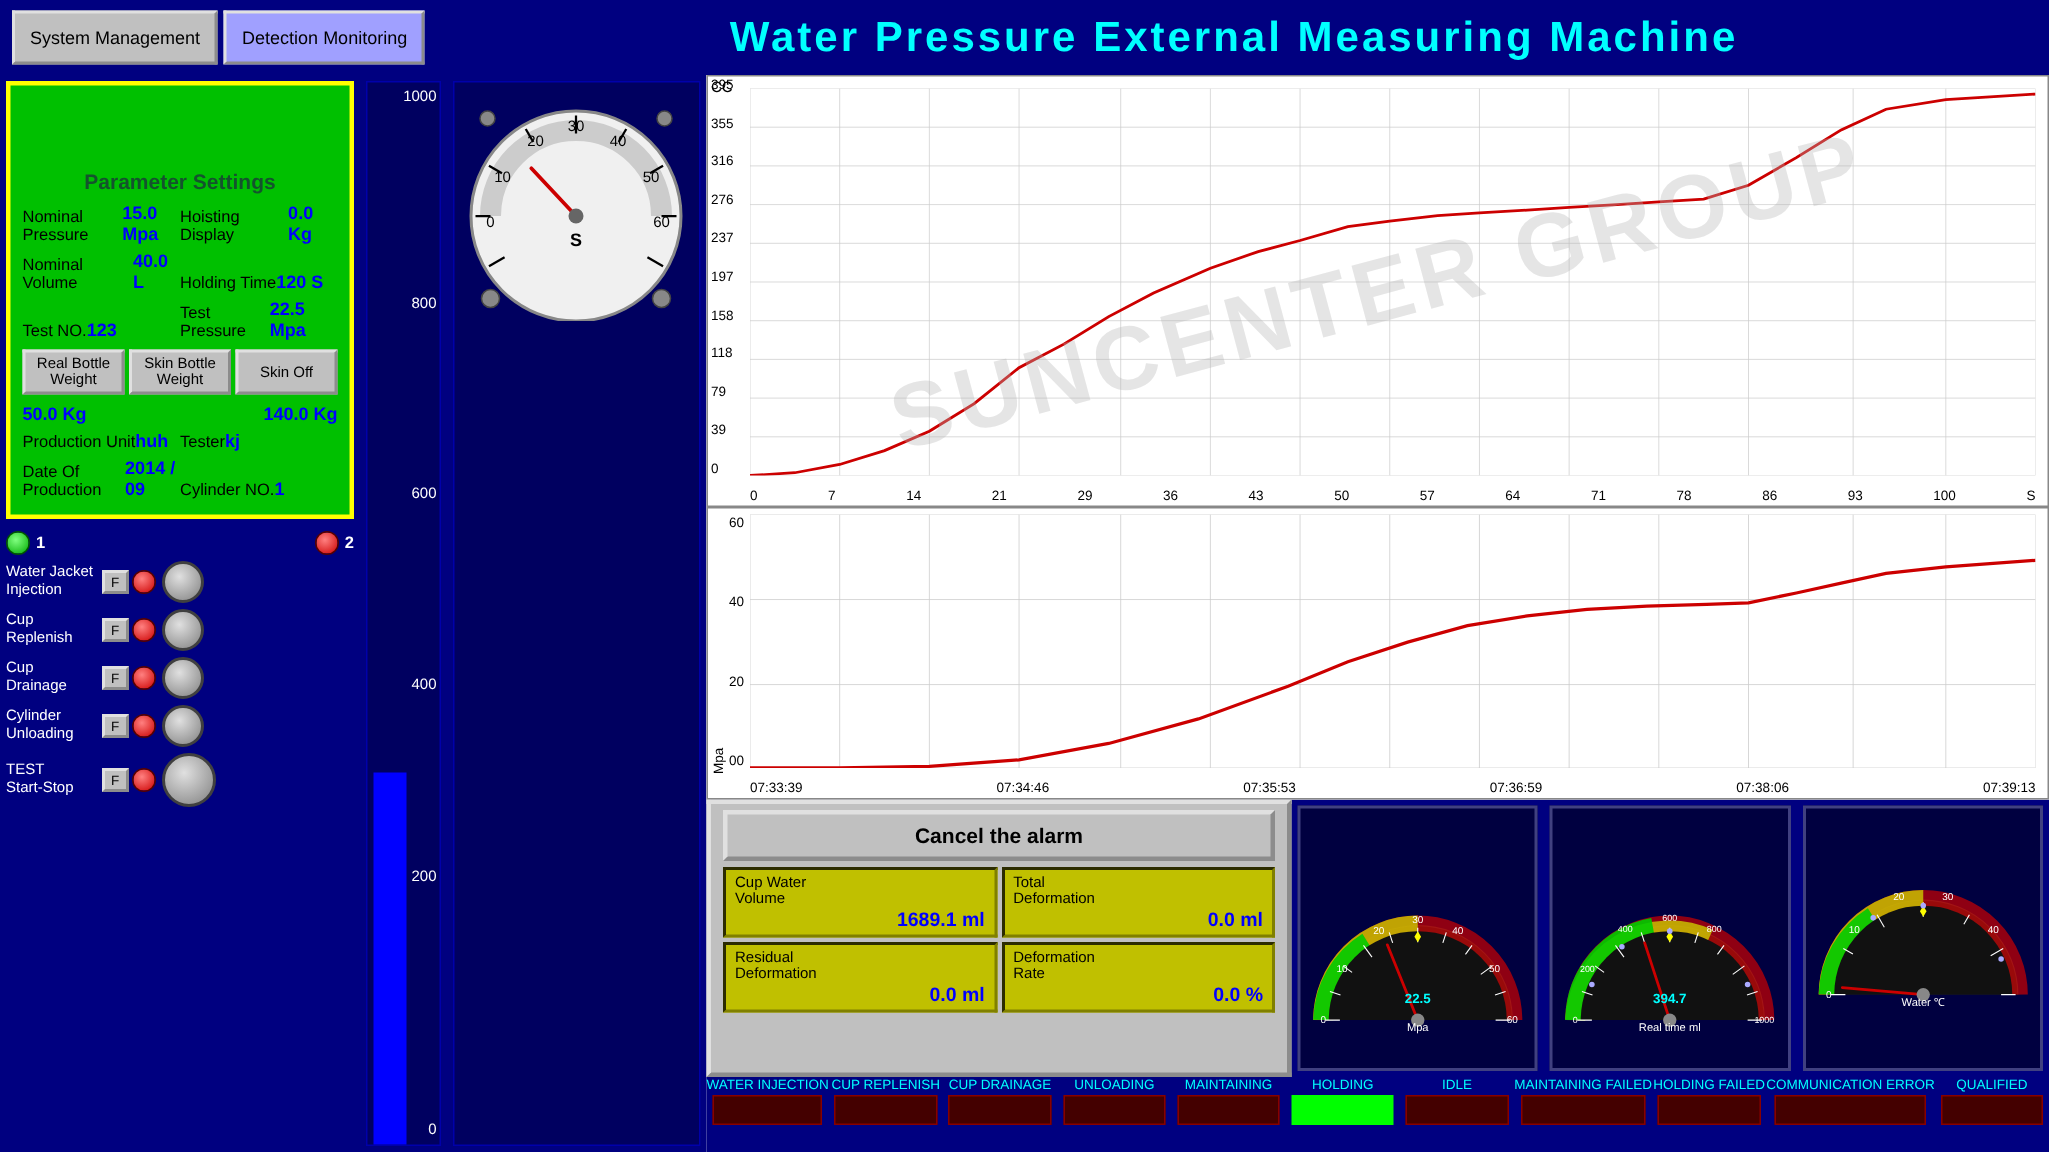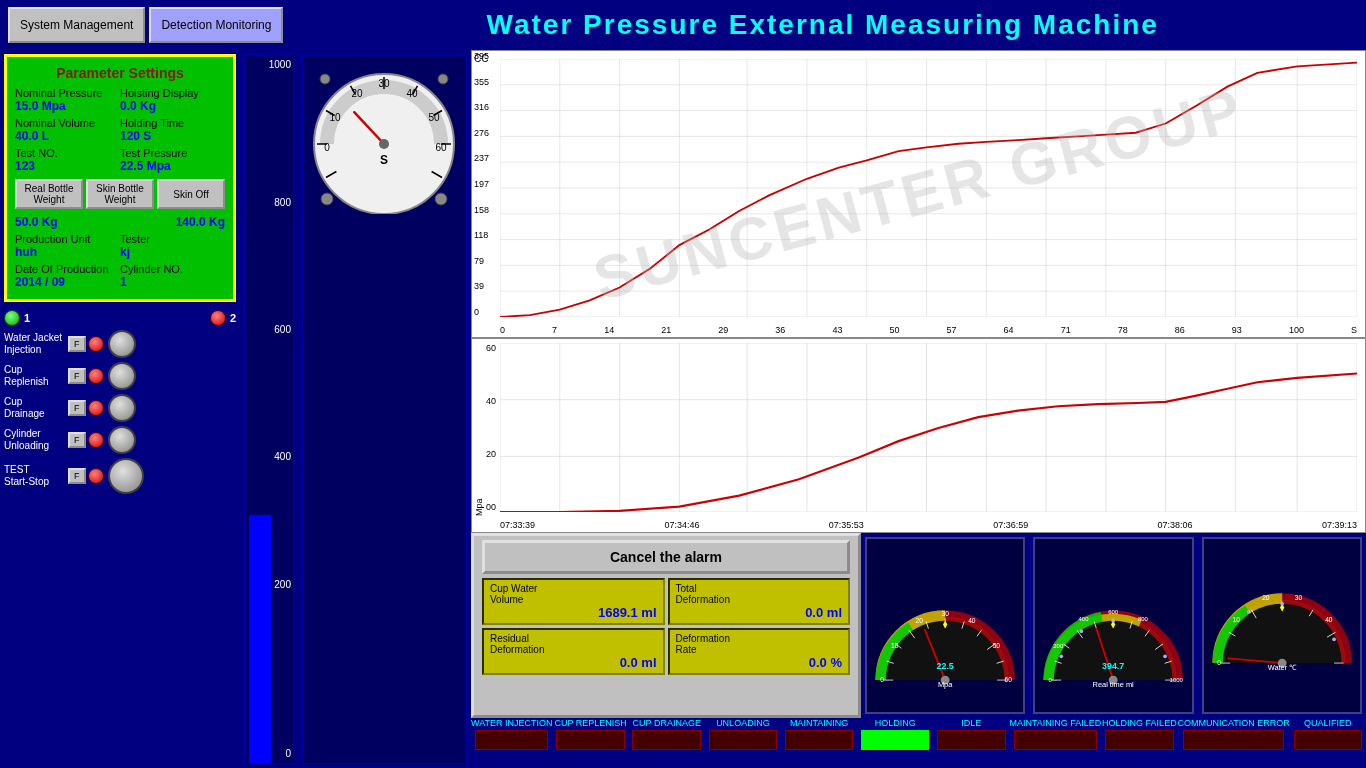--- a/index.html
+++ b/index.html
@@ -64,41 +64,43 @@
       background: #00c000;
       border: 3px solid #ffff00;
       margin: 4px;
       padding: 8px;
       flex-shrink: 0;
     }
     .param-title {
       text-align: center;
       font-weight: bold;
       font-size: 14px;
-      color: #7f1d1d;
+      color: #14532d;
       margin-bottom: 6px;
+      margin-top: 48px;
     }
     .param-row {
       display: flex;
       justify-content: space-between;
       margin-bottom: 2px;
     }
     .param-label {
       color: #000;
       font-size: 11px;
     }
     .param-value {
       color: #0000ff;
       font-size: 12px;
       font-weight: bold;
     }
     .param-col {
       display: flex;
-      flex-direction: column;
+      flex-direction: row;
       flex: 1;
+      align-items: flex-end;
     }
     .weight-buttons {
       display: flex;
       gap: 3px;
       margin: 6px 0;
     }
     .weight-btn {
       background: #c0c0c0;
       border: 2px outset #e0e0e0;
       padding: 2px 5px;

